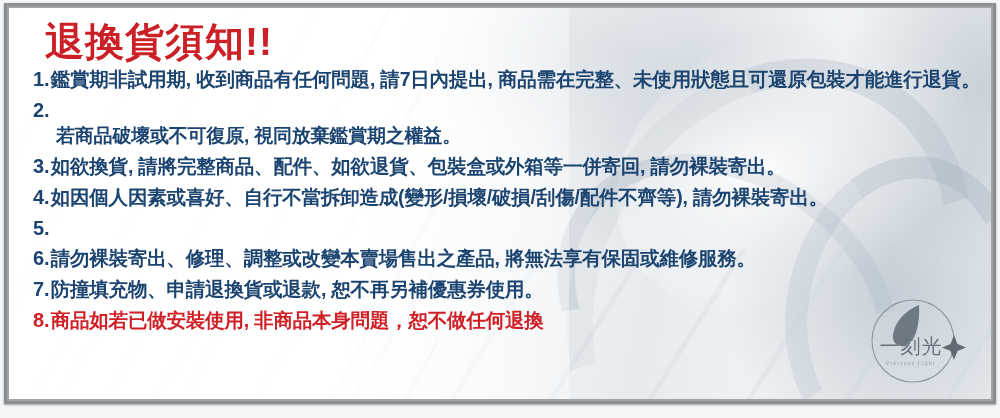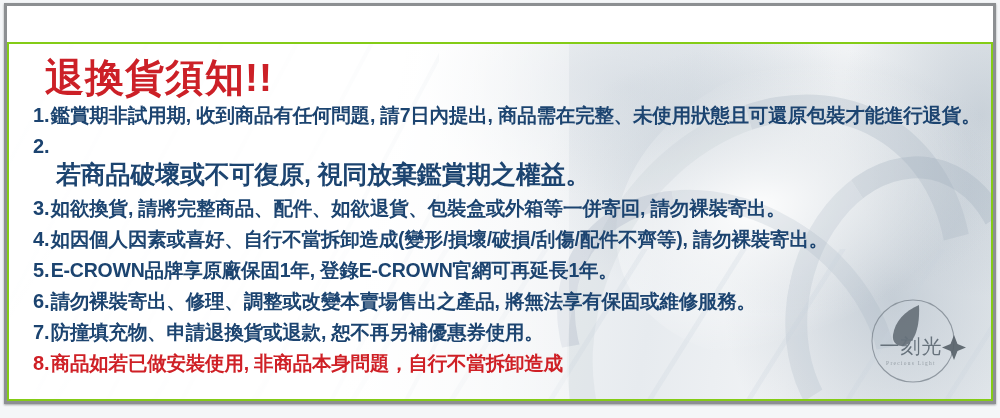--- a/index.html
+++ b/index.html
@@ -25,24 +25,23 @@
     right: 4px;
     bottom: 14px;
     border: 3px solid #8c8f92;
     box-sizing: border-box;
     background: #ffffff;
     box-shadow: 0 1px 2px rgba(0,0,0,0.35);
   }
   .frame-inner {
     position: absolute;
     left: 0; top: 0; right: 0; bottom: 0;
-    border: 2px solid #84cc16;
+    border: 2px solid #a3a3a3;
     box-sizing: border-box;
     overflow: hidden;
-    margin-top: 36px;
   }
 
   
   .bg-layer {
     position: absolute;
     left: 0; top: 0; right: 0; bottom: 0;
     background:
       radial-gradient(ellipse 380px 220px at 78% 38%, rgba(176,188,198,0.55) 0%, rgba(176,188,198,0.0) 62%),
       radial-gradient(ellipse 260px 300px at 90% 72%, rgba(158,172,186,0.50) 0%, rgba(158,172,186,0.0) 65%),
       radial-gradient(ellipse 300px 160px at 63% 12%, rgba(196,205,214,0.45) 0%, rgba(196,205,214,0.0) 70%),
@@ -159,21 +158,21 @@
   ol.rules li .txt {
     flex: 0 0 auto;
     letter-spacing: -0.2px;
   }
   ol.rules li.red,
   ol.rules li.red .num {
     color: #cf2026;
   }
   .cont-line {
     color: #1c4470;
-    font-size: 25px;
+    font-size: 19px;
     font-weight: bold;
     line-height: 1.0;
     margin: -4px 0 10.5px 23px;
     white-space: nowrap;
     letter-spacing: -0.2px;
   }
 
   
   .logo {
     position: absolute;
@@ -220,36 +219,35 @@
             <span class="txt">如欲換貨, 請將完整商品、配件、如欲退貨、包裝盒或外箱等一併寄回, 請勿裸裝寄出。</span>
           </li>
 
           <li>
             <span class="num">4.</span>
             <span class="txt">如因個人因素或喜好、自行不當拆卸造成(變形/損壞/破損/刮傷/配件不齊等), 請勿裸裝寄出。</span>
           </li>
 
           <li>
             <span class="num">5.</span>
-            <span class="txt">E-CROWN品牌享原廠保固1年, 登錄E-CROWN官網可再延長1年。</span>
           </li>
 
           <li>
             <span class="num">6.</span>
             <span class="txt">請勿裸裝寄出、修理、調整或改變本賣場售出之產品, 將無法享有保固或維修服務。</span>
           </li>
 
           <li>
             <span class="num">7.</span>
             <span class="txt">防撞填充物、申請退換貨或退款, 恕不再另補優惠券使用。</span>
           </li>
 
           <li class="red">
             <span class="num">8.</span>
-            <span class="txt">商品如若已做安裝使用, 非商品本身問題，自行不當拆卸造成</span>
+            <span class="txt">商品如若已做安裝使用, 非商品本身問題，恕不做任何退換</span>
           </li>
         </ol>
       </div>
 
       <svg class="logo" viewBox="0 0 118 96">
         <ellipse cx="56" cy="50" rx="41" ry="41" fill="none" stroke="#7d868f" stroke-width="1.1" opacity="0.85"></ellipse>
         <path d="M62 14 C48 20 38 30 36 44 C35 52 41 57 49 54 C58 50 63 36 62 14 Z" fill="#5c666f" opacity="0.9"></path>
         <text x="54" y="62" text-anchor="middle" font-family="'Liberation Serif', serif" font-size="20" fill="#5e6a74" letter-spacing="1">一刻光</text>
         <text x="54" y="74" text-anchor="middle" font-family="'Liberation Serif', serif" font-size="5.4" fill="#8e979f" letter-spacing="1.3">Precious Light</text>
         <path d="M97 44 L100.5 53 L109 56.5 L100.5 60 L97 69 L93.5 60 L85 56.5 L93.5 53 Z" fill="#4e5861" opacity="0.92"></path>

